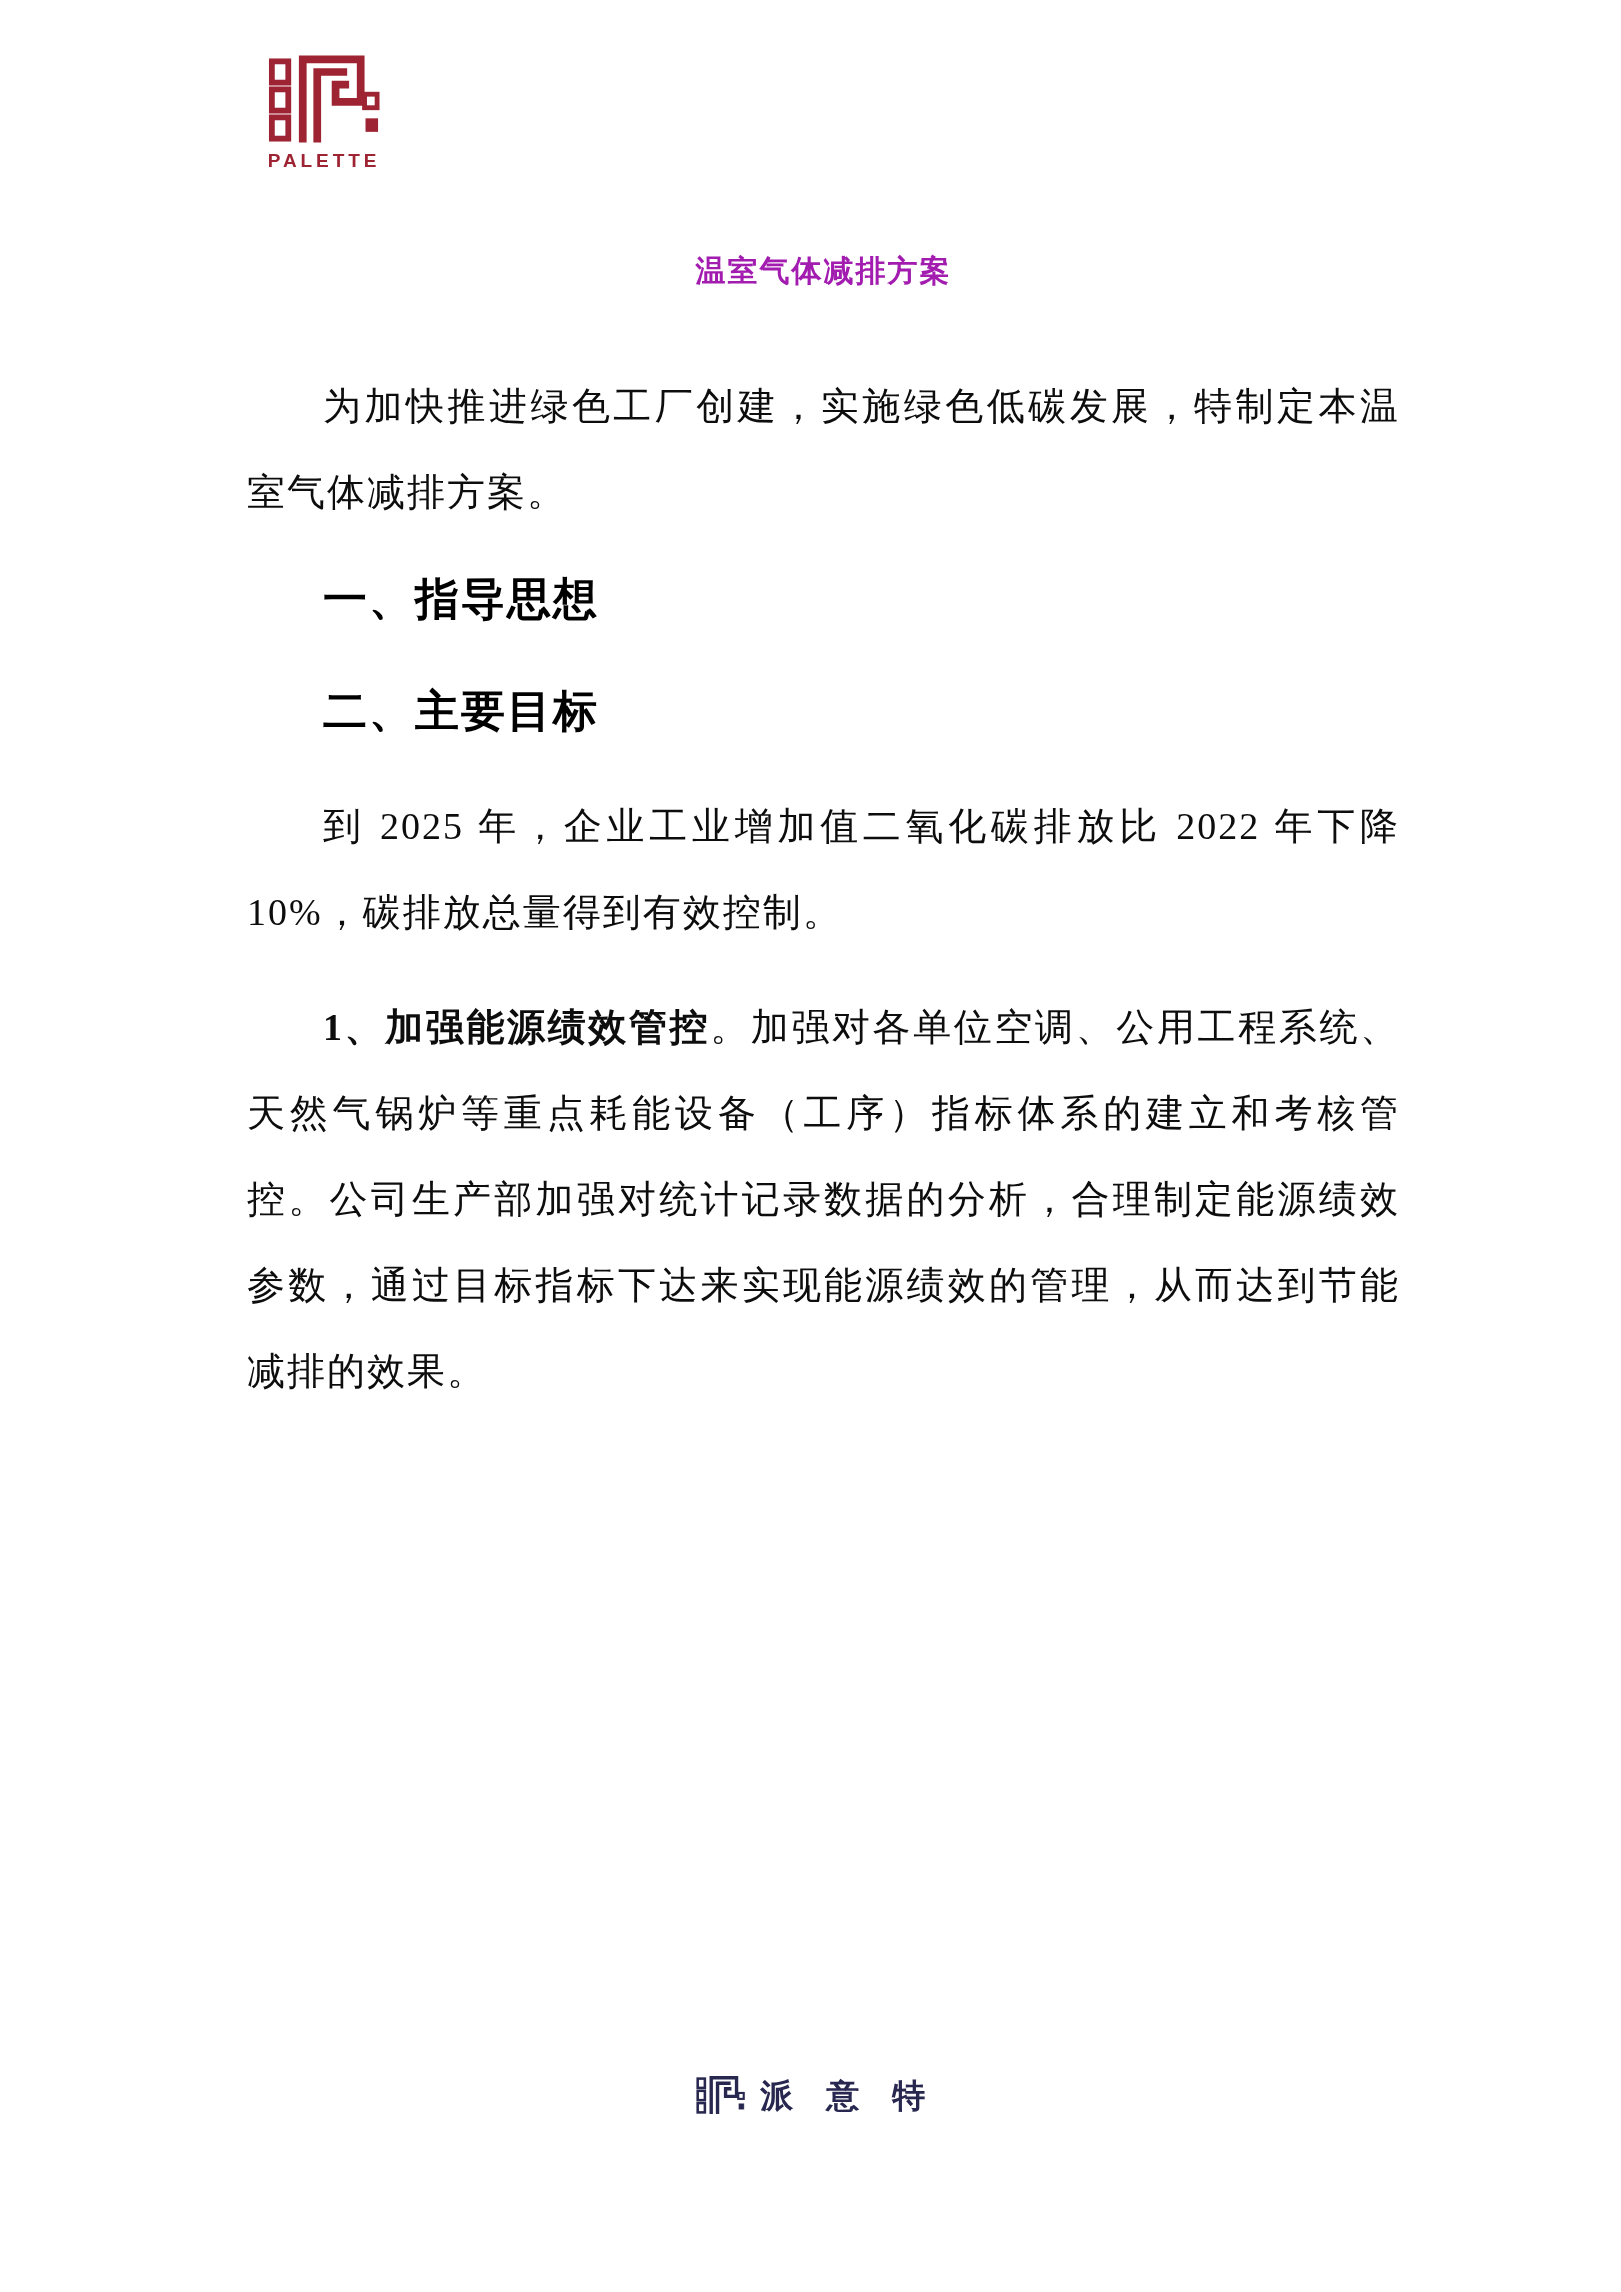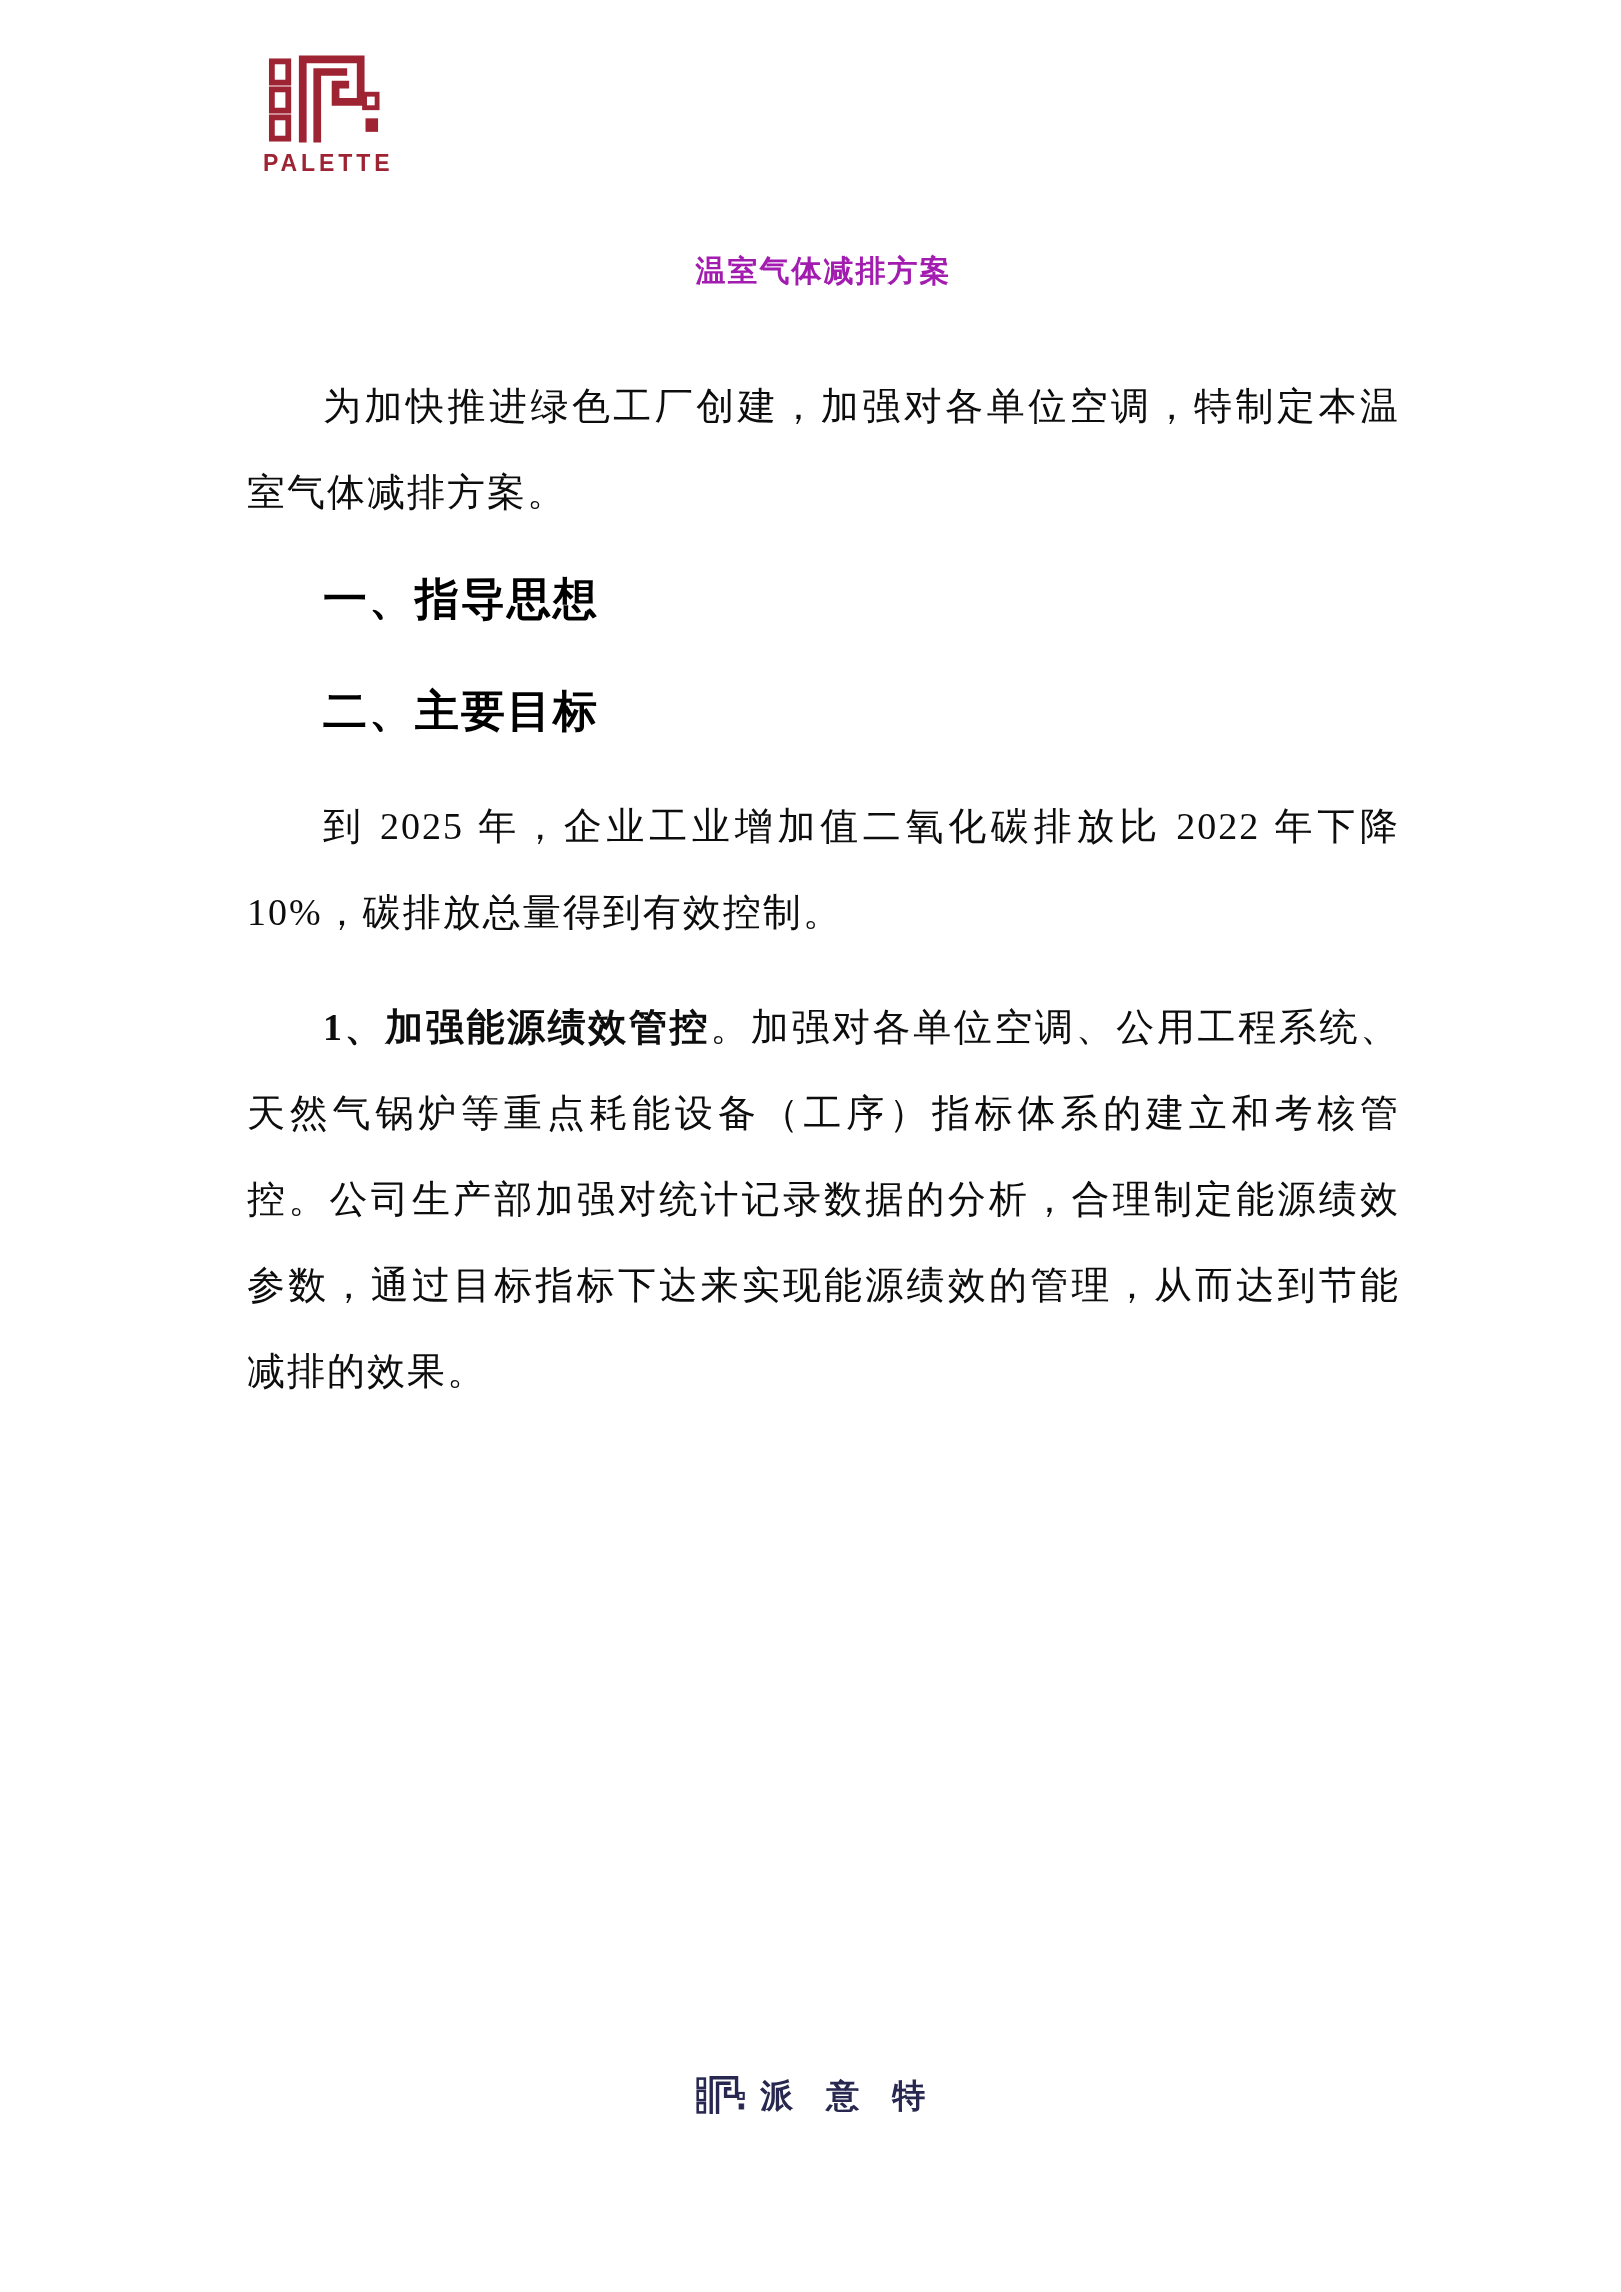--- a/index.html
+++ b/index.html
@@ -21,21 +21,21 @@
     top: 55px;
     width: 122px;
     text-align: center;
     color: #9E2433;
   }
   .brand-logo svg { display: block; margin: 0 auto; }
   .brand-wordmark {
     margin-top: 4.9px;
     font-family: "Liberation Sans", "DejaVu Sans", sans-serif;
     font-weight: bold;
-    font-size: 23px;
+    font-size: 19px;
     letter-spacing: 3.9px;
     color: #9E2433;
     white-space: nowrap;
   }
 
   
   .content {
     position: absolute;
     left: 247px;
     top: 0;
@@ -115,21 +115,21 @@
         <rect x="100" y="40" width="13" height="14" stroke-width="5"></rect>
         <rect x="102" y="66" width="11" height="12" stroke-width="2" fill="#9E2433"></rect>
       </g>
     </svg>
     <div class="brand-wordmark">PALETTE</div>
   </div>
 
   <div class="content">
     <h1 class="doc-title">温室气体减排方案</h1>
 
-    <p class="para m-intro">为加快推进绿色工厂创建，加强对各单位空调，特制定本温室气体减排方案。</p>
+    <p class="para m-intro">为加快推进绿色工厂创建，实施绿色低碳发展，特制定本温室气体减排方案。</p>
 
     <h2 class="heading m-h1">一、指导思想</h2>
 
     <h2 class="heading m-h2">二、主要目标</h2>
     <p class="para m-p">到 2025 年，企业工业增加值二氧化碳排放比 2022 年下降 10%，碳排放总量得到有效控制。</p>
 
     <p class="para m-p"><span class="bold-run">1、加强能源绩效管控</span><span>。加强对各单位空调、公用工程系统、天然气锅炉等重点耗能设备（工序）指标体系的建立和考核管控。公司生产部加强对统计记录数据的分析，合理制定能源绩效参数，通过目标指标下达来实现能源绩效的管理，从而达到节能减排的效果。</span></p>
   </div>
 
   <div class="footer-brand">

